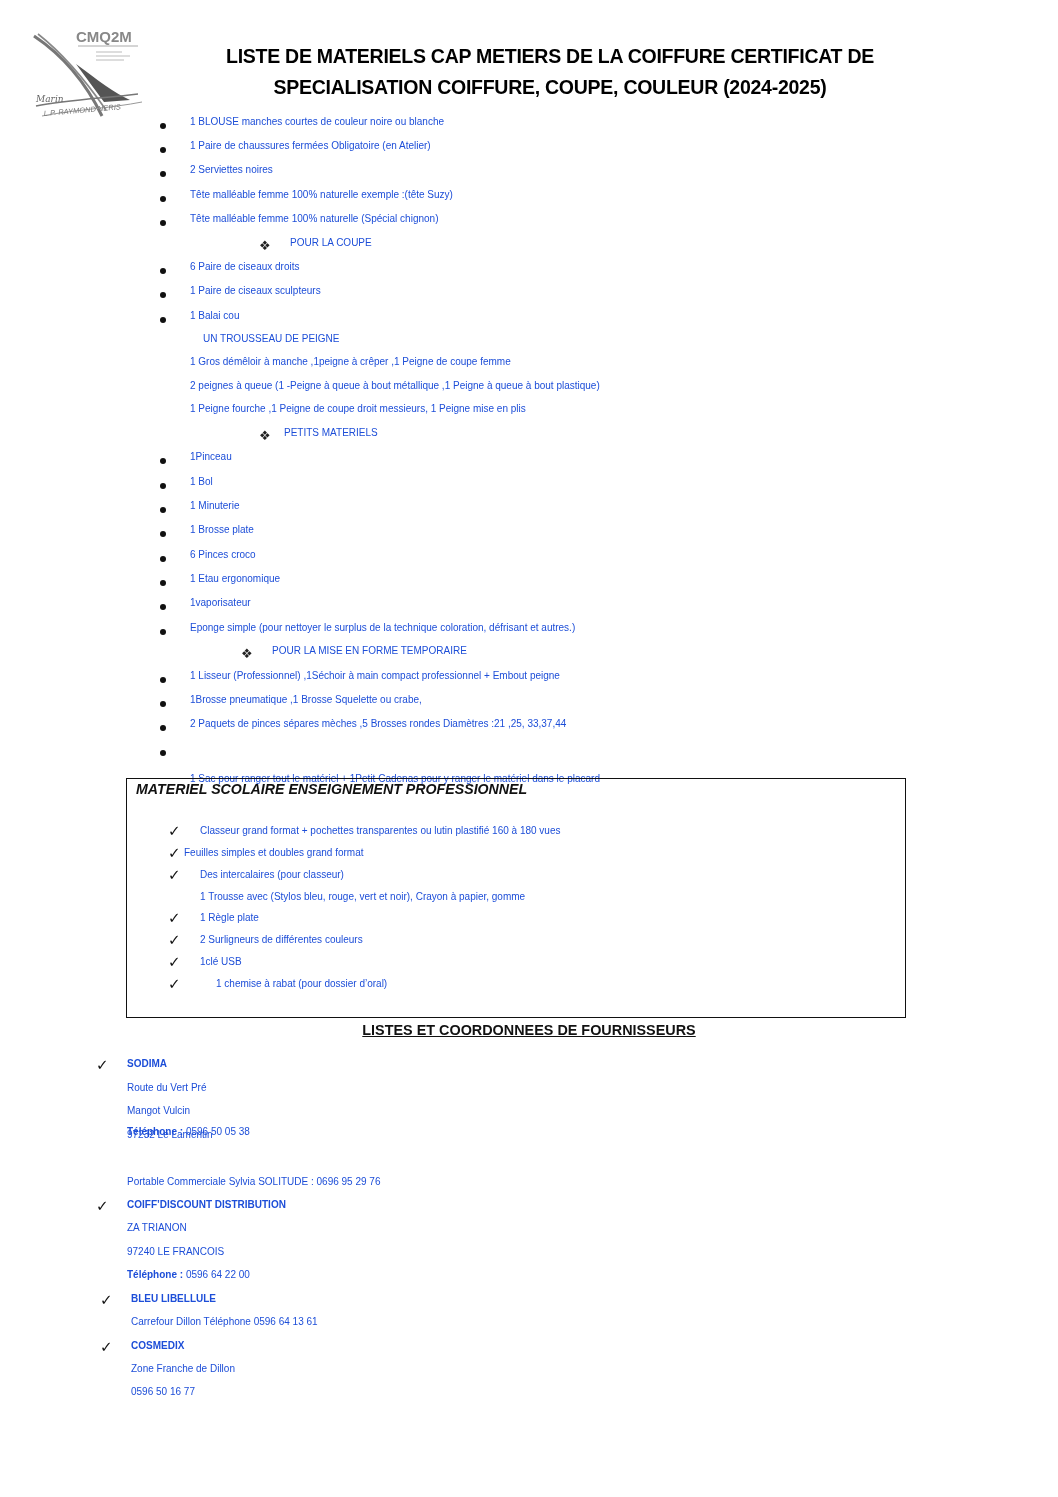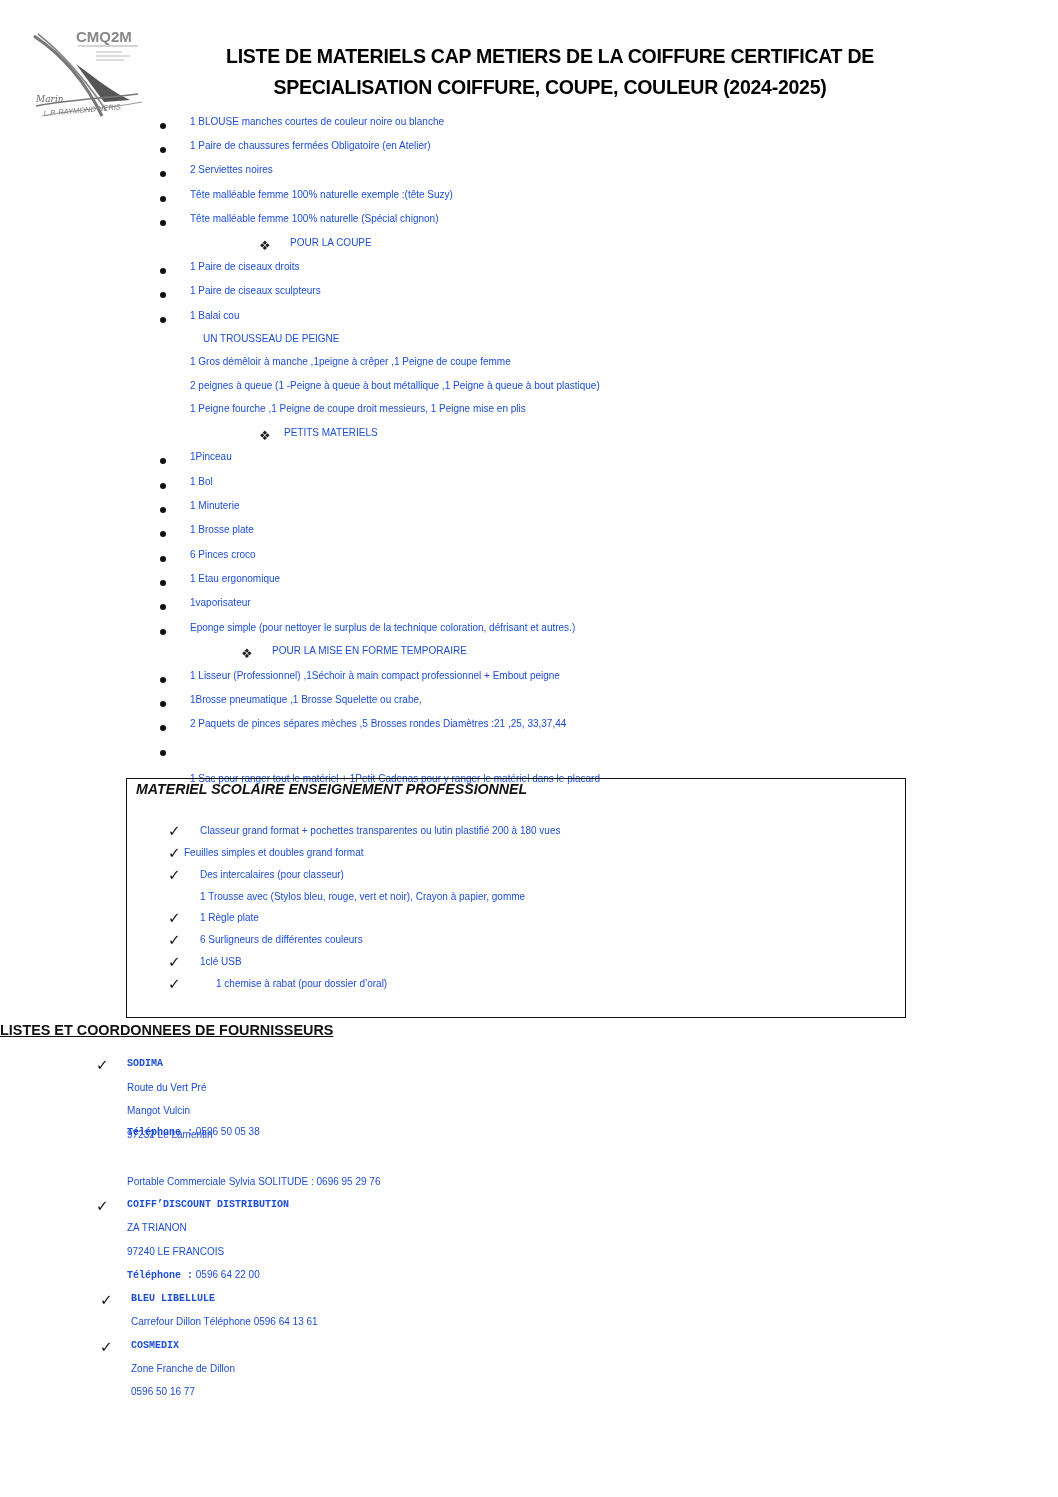--- a/index.html
+++ b/index.html
@@ -9,23 +9,23 @@
   .title { position: absolute; left: 190px; top: 40px; width: 720px; text-align: center;
            font-weight: bold; font-size: 21px; line-height: 31px; letter-spacing: -0.3px; color: #000;
            font-family: "Liberation Sans Narrow", "Liberation Sans", sans-serif; transform: scaleX(0.93); transform-origin: center top; }
   .line { position: absolute; font-size: 10px; white-space: nowrap; color: #1d4ed8; }
   .bullet { position: absolute; left: 160px; width: 8px; height: 8px; }
   .bullet::before { content: ""; position: absolute; left: 0; top: 0; width: 6px; height: 6px; border-radius: 50%; background: #111; }
   .diamond { position: absolute; font-size: 13px; color: #222; }
   .box { position: absolute; left: 126px; top: 778px; width: 780px; height: 240px; border: 1px solid #111; box-sizing: border-box; }
   .box-title { position: absolute; left: 136px; top: 781px; font-size: 14.2px; font-weight: bold; font-style: italic; white-space: nowrap; }
   .check { position: absolute; font-size: 15px; color: #111; }
-  .sub-heading { position: absolute; left: 0; width: 1058px; top: 1021px; text-align: left; }
+  .sub-heading { position: absolute; left: 0; width: 1058px; top: 1021px; text-align: center; }
   .sub-heading span { font-weight: bold; font-size: 14.4px; text-decoration: underline; }
-  .bold { font-weight: bold; font-family: Liberation Mono, monospace; }
+  .bold { font-weight: bold; }
 </style>
 </head>
 <body>
 
 <div class="logo">
   <svg width="122" height="100" viewBox="0 0 122 100">
     <path d="M8 12 C 35 30, 58 55, 76 92" stroke="#777" stroke-width="3" fill="none"></path>
     <path d="M12 10 C 40 32, 62 60, 80 86" stroke="#888" stroke-width="1.6" fill="none"></path>
     <path d="M50 40 C 70 55, 90 70, 104 76 L 78 78 Z" fill="#555"></path>
     <path d="M10 82 C 40 76, 80 74, 112 70" stroke="#777" stroke-width="1.5" fill="none"></path>
@@ -56,21 +56,21 @@
   <div class="line" style="left:190px;top:189px">Tête malléable femme 100% naturelle exemple :(tête Suzy)</div>
   <span class="bullet" style="top:220px"></span>
   <div class="line" style="left:190px;top:213px">Tête malléable femme 100% naturelle (Spécial chignon)</div>
 </div>
 
 <div>
   <span class="diamond" style="left:259px;top:238px">❖</span>
   <div class="line" style="left:290px;top:237px">POUR LA COUPE</div>
 
   <span class="bullet" style="top:268px"></span>
-  <div class="line" style="left:190px;top:261px">1 Paire de ciseaux droits</div>
+  <div class="line" style="left:190px;top:261px">6 Paire de ciseaux droits</div>
   <span class="bullet" style="top:292px"></span>
   <div class="line" style="left:190px;top:285px">1 Paire de ciseaux sculpteurs</div>
   <span class="bullet" style="top:317px"></span>
   <div class="line" style="left:190px;top:310px">1 Balai cou</div>
 
   <div class="line" style="left:203px;top:333px">UN TROUSSEAU DE PEIGNE</div>
   <div class="line" style="left:190px;top:356px">1 Gros démêloir à manche ,1peigne à crêper ,1 Peigne de coupe femme</div>
   <div class="line" style="left:190px;top:380px">2 peignes à queue (1 -Peigne à queue à bout métallique ,1 Peigne à queue à bout plastique)</div>
   <div class="line" style="left:190px;top:403px">1 Peigne fourche ,1 Peigne de coupe droit messieurs, 1 Peigne mise en plis</div>
 </div>
@@ -108,30 +108,30 @@
   <span class="bullet" style="top:725px"></span>
   <div class="line" style="left:190px;top:718px">2 Paquets de pinces sépares mèches ,5 Brosses rondes Diamètres :21 ,25, 33,37,44</div>
   <span class="bullet" style="top:750px"></span>
   <div class="line" style="left:190px;top:773px">1 Sac pour ranger tout le matériel   + 1Petit Cadenas pour y ranger le matériel dans le placard</div>
 </div>
 
 <div class="box"></div>
 <div class="box-title">MATERIEL SCOLAIRE ENSEIGNEMENT PROFESSIONNEL</div>
 <div>
   <span class="check" style="left:168px;top:822px">✓</span>
-  <div class="line" style="left:200px;top:825px">Classeur grand format + pochettes transparentes ou lutin plastifié 200 à 180 vues</div>
+  <div class="line" style="left:200px;top:825px">Classeur grand format + pochettes transparentes ou lutin plastifié 160 à 180 vues</div>
   <span class="check" style="left:168px;top:844px">✓</span>
   <div class="line" style="left:184px;top:847px">Feuilles simples et doubles grand format</div>
   <span class="check" style="left:168px;top:866px">✓</span>
   <div class="line" style="left:200px;top:869px">Des intercalaires (pour classeur)</div>
   <div class="line" style="left:200px;top:891px">1 Trousse avec (Stylos bleu, rouge, vert et noir), Crayon à papier, gomme</div>
   <span class="check" style="left:168px;top:909px">✓</span>
   <div class="line" style="left:200px;top:912px">1 Règle plate</div>
   <span class="check" style="left:168px;top:931px">✓</span>
-  <div class="line" style="left:200px;top:934px">6 Surligneurs de différentes couleurs</div>
+  <div class="line" style="left:200px;top:934px">2 Surligneurs de différentes couleurs</div>
   <span class="check" style="left:168px;top:953px">✓</span>
   <div class="line" style="left:200px;top:956px">1clé USB</div>
   <span class="check" style="left:168px;top:975px">✓</span>
   <div class="line" style="left:216px;top:978px">1 chemise à rabat (pour dossier d’oral)</div>
 </div>
 
 <div class="sub-heading">
   <span>LISTES ET COORDONNEES DE FOURNISSEURS</span>
 </div>
 

